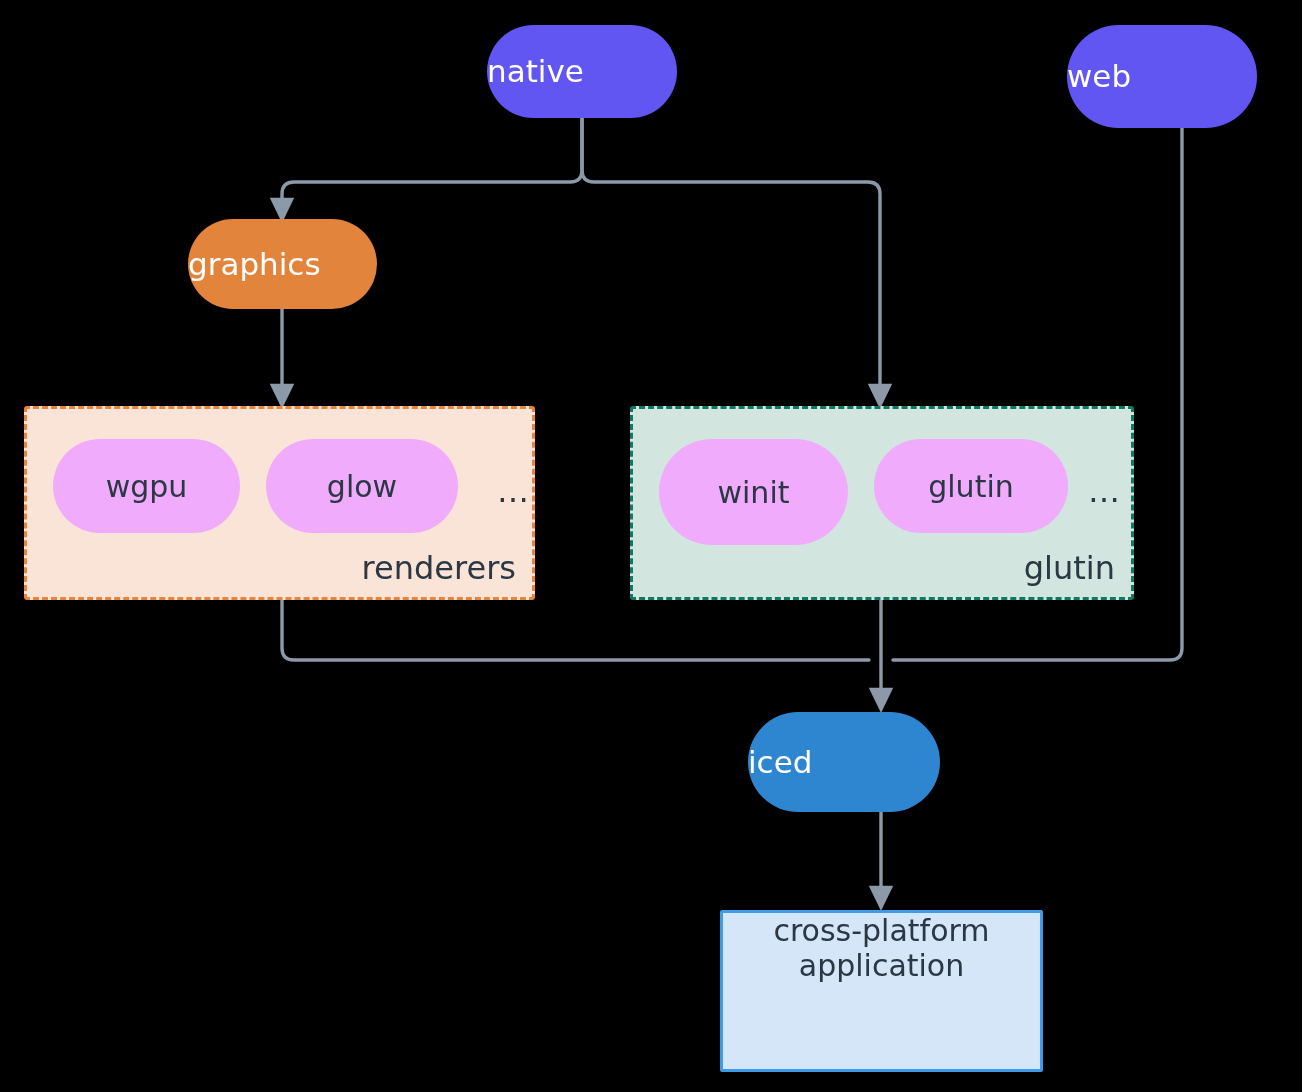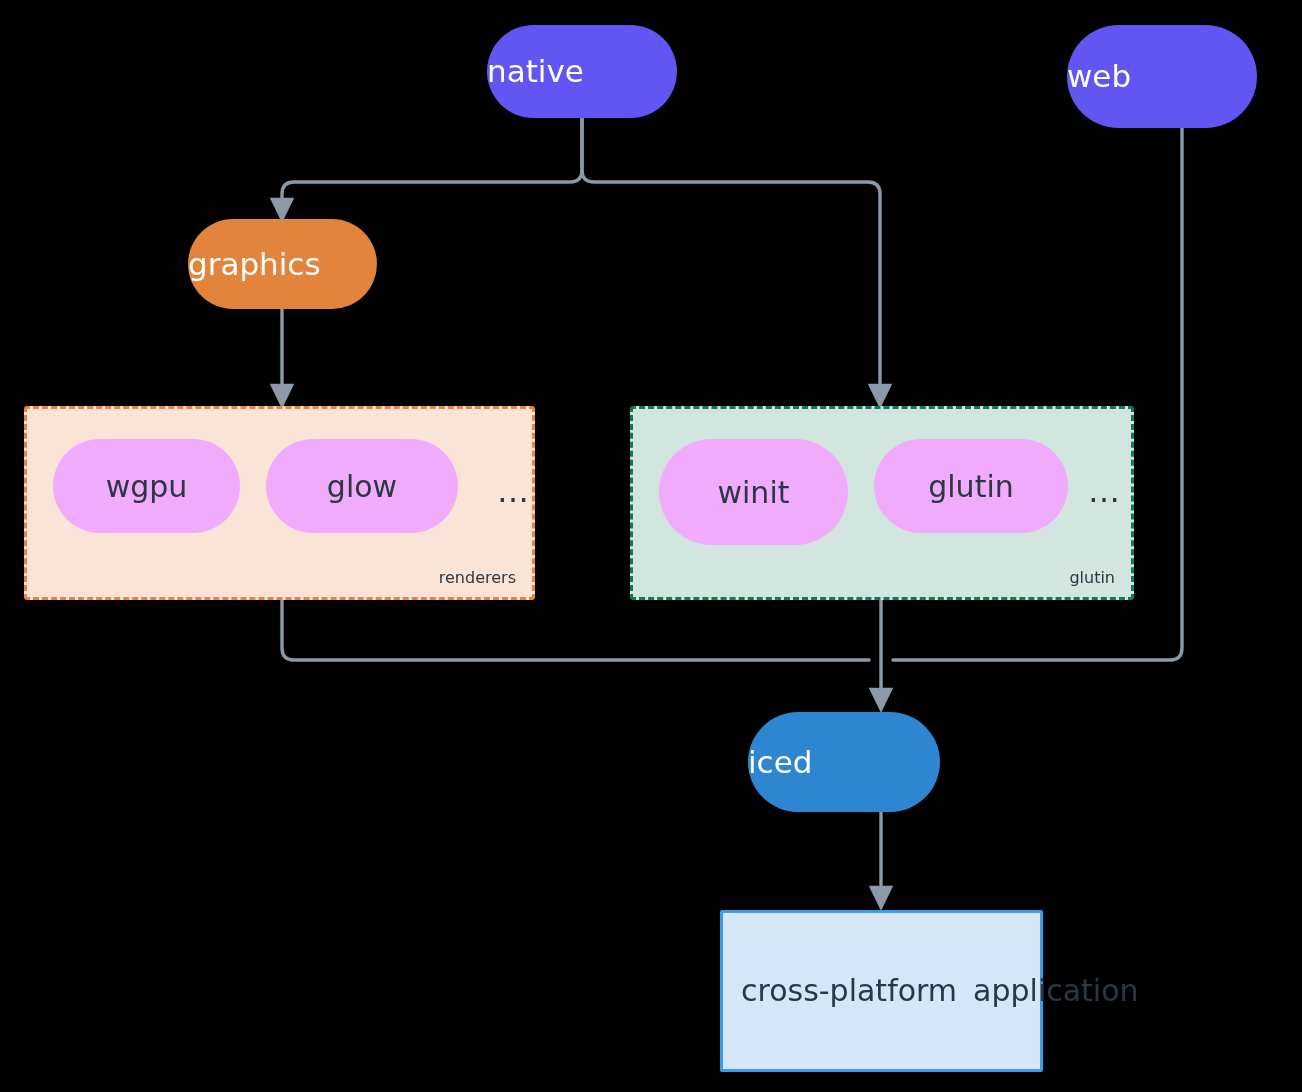--- a/index.html
+++ b/index.html
@@ -64,23 +64,22 @@
     color: #FFFFFF;
     font-size: 31px;
   }
 
   .node-app {
     background: #D4E6F8;
     border: 3px solid #3E9BE8;
     color: #2C3744;
     font-size: 30px;
     border-radius: 2px;
-    flex-direction: row;
+    flex-direction: column;
     padding: 0 18px;
-    gap: 16px;
   }
   .node-app .app-line {
     display: block;
     white-space: nowrap;
   }
 
   
   .group {
     position: absolute;
     box-sizing: border-box;
@@ -92,21 +91,21 @@
   }
   .group-shells {
     background: #D2E5DF;
     border: 3px dashed #0F7A63;
   }
 
   .group-label {
     position: absolute;
     right: 16px;
     bottom: 10px;
-    font-size: 16px;
+    font-size: 32px;
     color: #2C3744;
     white-space: nowrap;
   }
 
   .sub-pill {
     position: absolute;
     display: flex;
     align-items: center;
     justify-content: center;
     background: #f0abfc;

